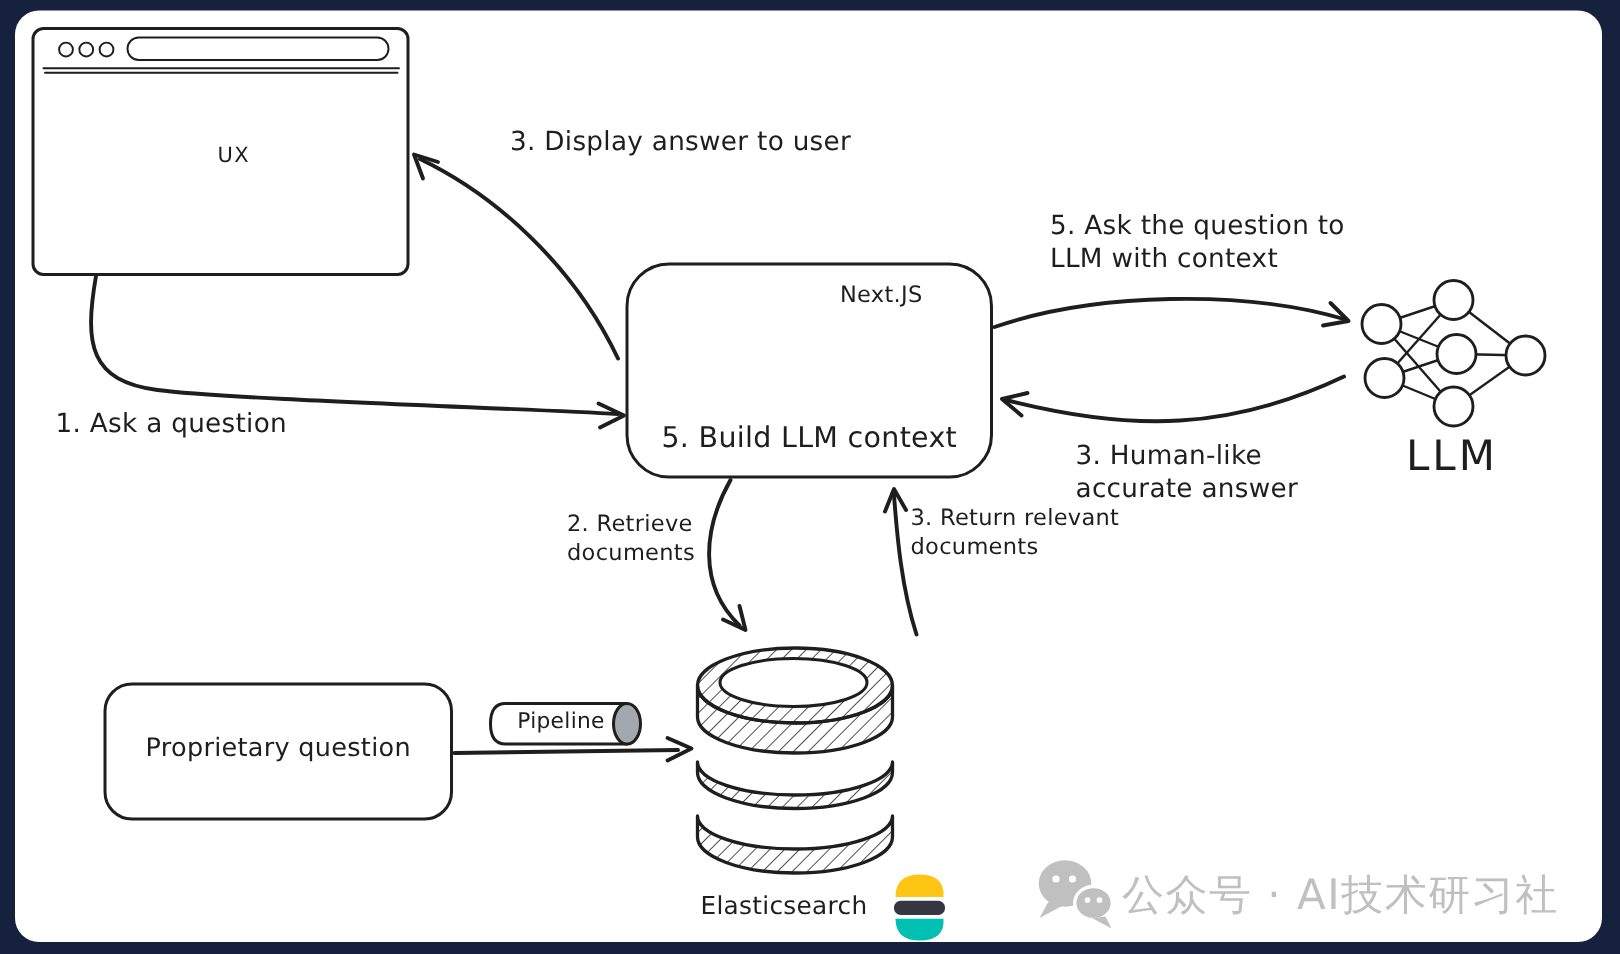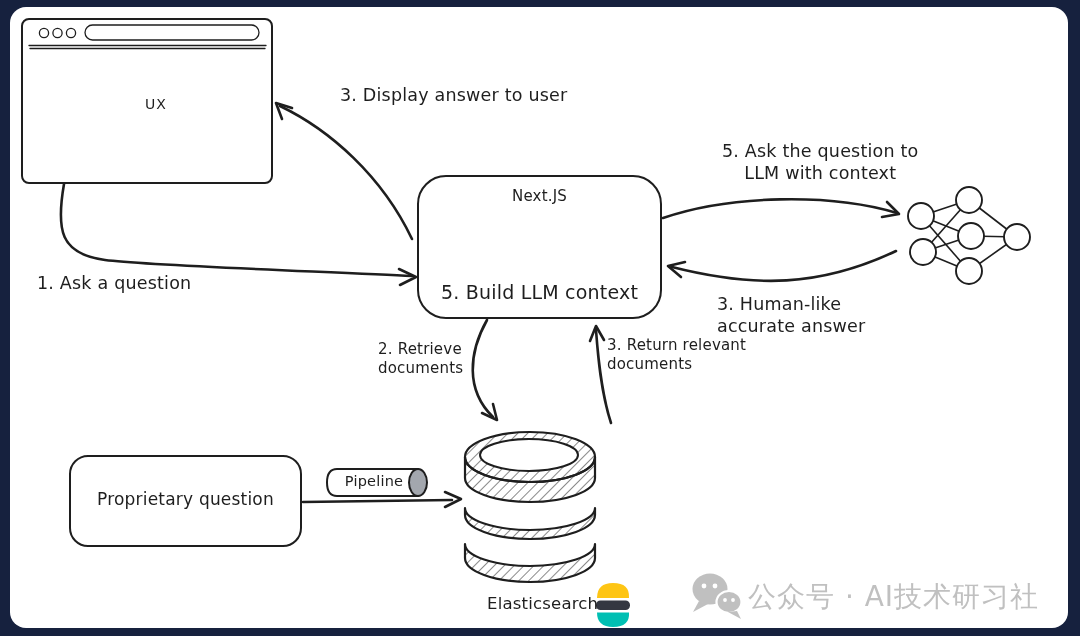--- a/index.html
+++ b/index.html
@@ -19,21 +19,21 @@
   .ah{ fill:none; stroke:#1e1e1e; stroke-width:2.6; stroke-linecap:round; stroke-linejoin:round; }
   .hatchband{ fill:url(#hatch); stroke:#1e1e1e; stroke-width:2.2; stroke-linejoin:round; }
   .netline{ stroke:#1e1e1e; stroke-width:1.6; }
   .netnode{ fill:#ffffff; stroke:#1e1e1e; stroke-width:1.9; }
   .label{
     position:absolute; color:#1e1e1e; font-size:17.5px; line-height:1.24;
     white-space:pre-line; letter-spacing:0.2px;
   }
   .label.small{ font-size:15px; }
   .label.center{ text-align:center; }
-  .label.title-sm{ font-size:15px; }
+  .label.title-sm{ font-size:15px;padding-left:48px; }
   .label.big{ font-size:19px; }
   .label.llm{ font-size:28px; letter-spacing:2px; }
   .label.ux{ font-size:14px; letter-spacing:1px; }
   .label.pipe{ font-size:14.5px; }
   .watermark{
     position:absolute; left:748px; top:578px;
     color:#C0C0C0; font-size:28px; letter-spacing:1px; white-space:nowrap;
   }
 </style>
 </head>
@@ -148,29 +148,30 @@
   <div class="label big center" style="left:418px; top:281px; width:243px;">5. Build LLM context</div>
 
   <div class="label" style="left:37px; top:273px;">1. Ask a question</div>
 
   <div class="label small" style="left:378px; top:340px;">2. Retrieve
 documents</div>
 
   <div class="label small" style="left:607px; top:336px;">3. Return relevant
 documents</div>
 
-  <div class="label" style="left:722px; top:141px;text-align:center;">5. Ask the question to
+  <div class="label" style="left:700px; top:141px;">5. Ask the question to
 LLM with context</div>
 
   <div class="label" style="left:717px; top:294px;">3. Human-like
 accurate answer</div>
 
   <div class="label" style="left:340px; top:85px;">3. Display answer to user</div>
 
   <div class="label center" style="left:70px; top:489px; width:231px; font-size:17px;">Proprietary question</div>
 
   <div class="label pipe center" style="left:330px; top:473px; width:88px;">Pipeline</div>
 
-  <div class="label" style="left:467px; top:594px; font-size:16.5px;margin-left:20px;">Elasticsearch</div>
+  <div class="label" style="left:467px; top:594px; font-size:16.5px;">Elasticsearch</div>
 
+  <div class="label llm center" style="left:922px; top:287px; width:92px;">LLM</div>
 
   <div class="watermark">公众号 · AI技术研习社</div>
 </div>
 
 </body></html>

